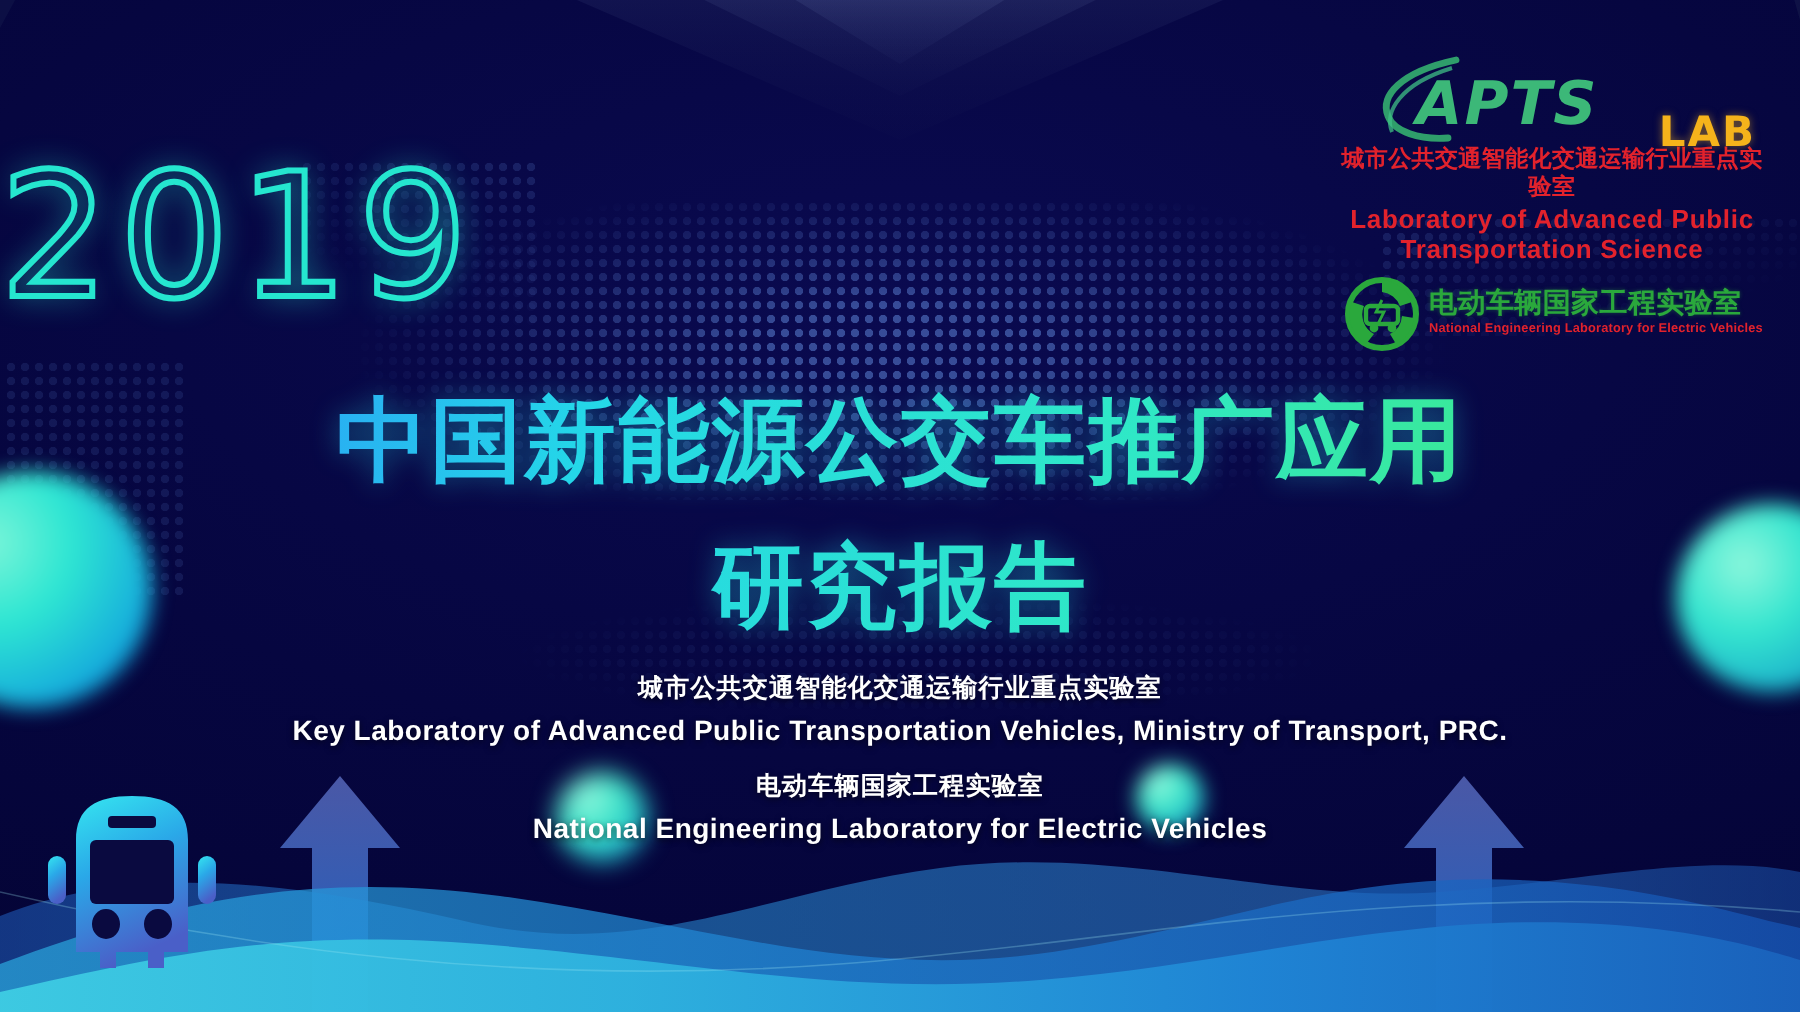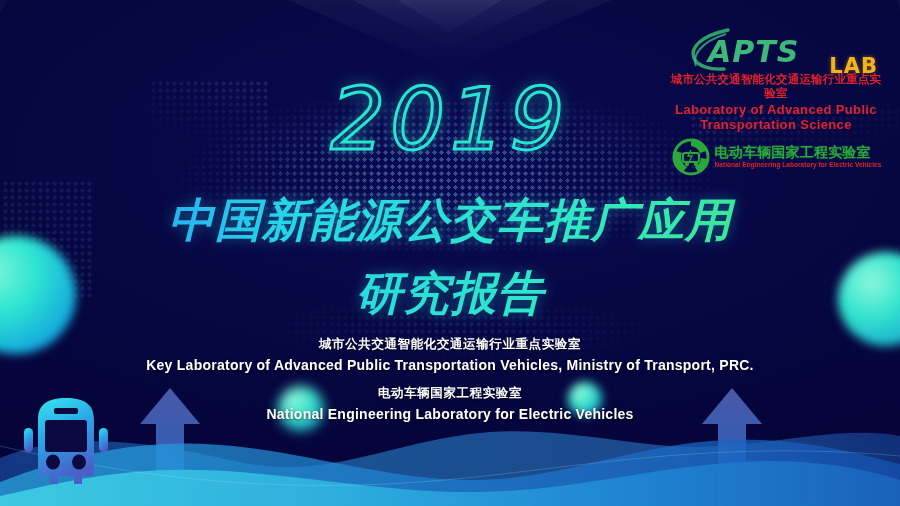--- a/index.html
+++ b/index.html
@@ -74,44 +74,41 @@
   #waves { position: absolute; left: 0; bottom: 0; width: 900px; height: 120px; pointer-events: none; }
   #waves svg { display: block; width: 900px; height: 120px; }
 
   
   #bus { position: absolute; left: 18px; bottom: 8px; width: 96px; height: 110px; }
   #bus svg { display:block; width:96px; height:110px; }
 
   
   #year {
     position: absolute; left: 0; right: 0; top: 76px;
-    text-align: center;
     font-family: "DejaVu Sans", sans-serif;
     font-size: 86px; font-weight: 400; letter-spacing: 5px;
     color: transparent;
     -webkit-text-stroke: 3px #25e6cf;
     text-shadow: 0 0 16px rgba(40,230,210,0.45);
     line-height: 1;
-    font-style: italic;
   }
 
   
   #headline {
     position: absolute; left: 0; right: 0; top: 192px; text-align: center;
     line-height: 1.22;
     font-family: "DejaVu Sans", "Liberation Sans", sans-serif;
     font-weight: bold;
     font-size: 46px;
     letter-spacing: 1px;
     background: linear-gradient(100deg, #2f7dff 0%, #24d7e8 32%, #2fe8c6 62%, #45e86a 100%);
     -webkit-background-clip: text;
     background-clip: text;
     color: transparent;
     filter: drop-shadow(0 0 7px rgba(35,200,220,0.45));
-    font-style: italic;
   }
   #headline .l2 { display: block; margin-top: 17px; }
 
   
   #subtitle {
     position: absolute; left: 0; right: 0; top: 336px;
     text-align: center; color: #fff;
   }
   #subtitle .cn {
     font-family: "DejaVu Sans", "Liberation Sans", sans-serif;

